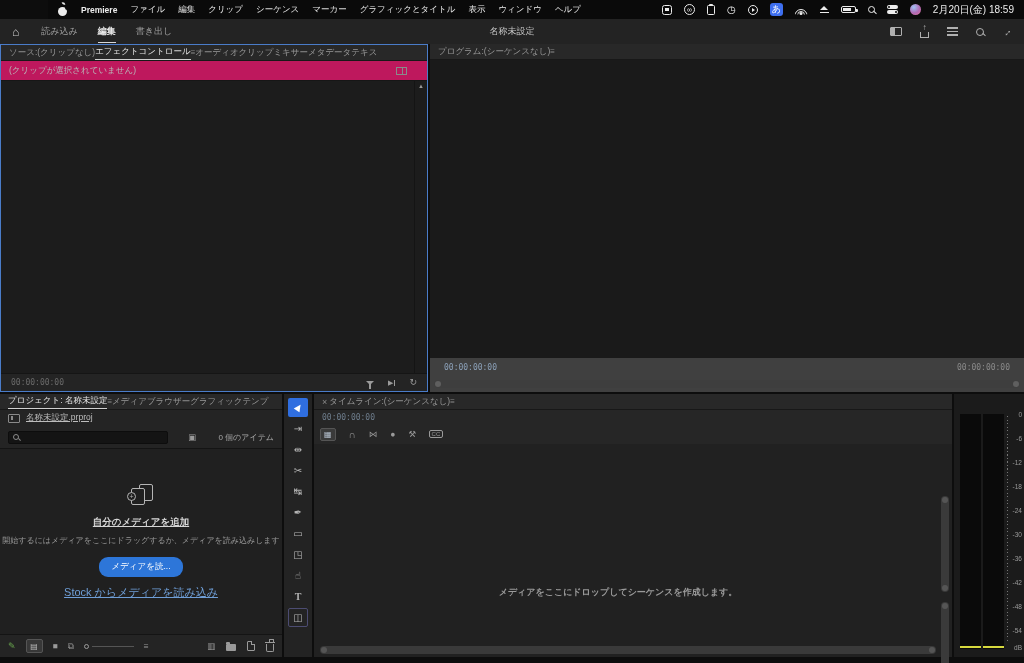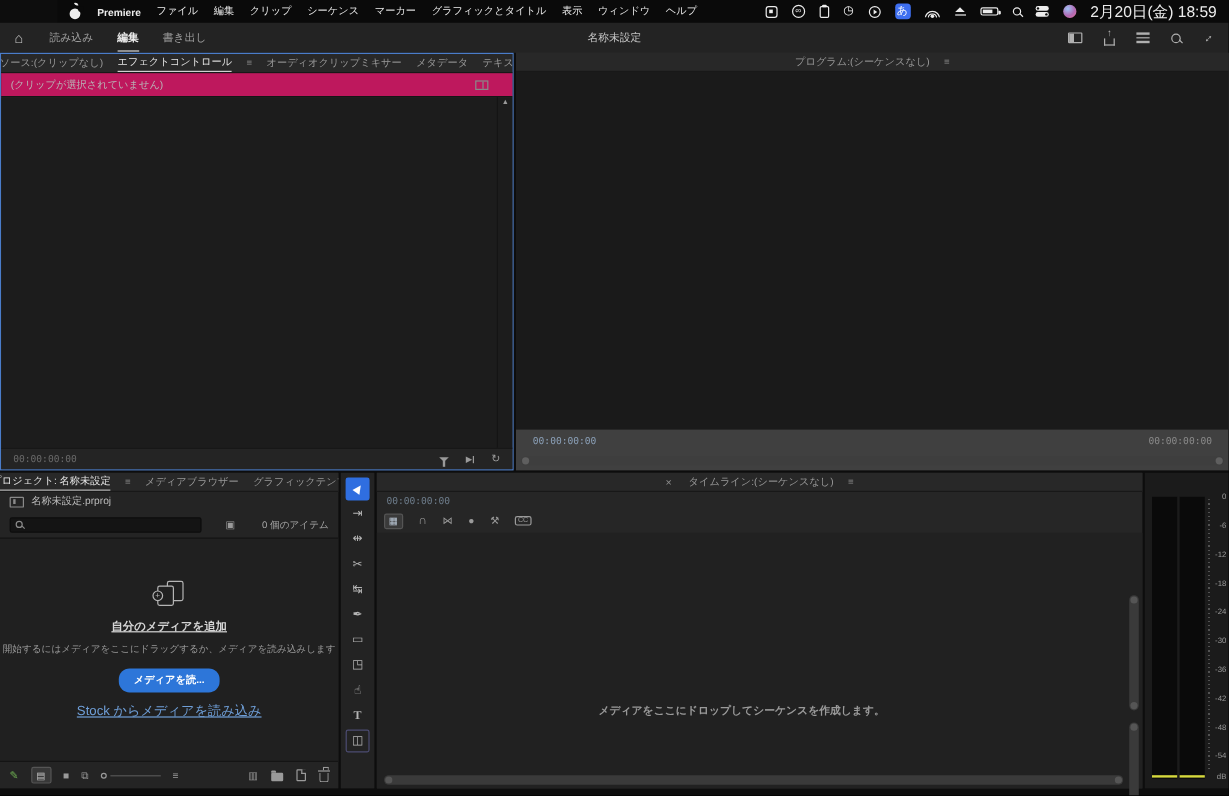--- a/index.html
+++ b/index.html
@@ -38,21 +38,21 @@
   .bat { width:15px; height:7px; border:1px solid #ececec; border-radius:2px; position:relative; display:inline-block; }
   .bat::before { content:""; position:absolute; left:1px; top:1px; bottom:1px; width:8px; background:#ececec; }
   .bat::after { content:""; position:absolute; right:-3px; top:1.5px; width:1.5px; height:3px; background:#ececec; border-radius:0 1px 1px 0; }
   .mag { width:7px; height:7px; border:1.2px solid #ececec; border-radius:50%; position:relative; display:inline-block; }
   .mag::after { content:""; position:absolute; width:4px; height:1.2px; background:#ececec; transform:rotate(45deg); right:-3px; bottom:-1px; }
   .ctrlc { display:inline-flex; flex-direction:column; gap:1.5px; }
   .ctrlc span { width:11px; height:3.5px; background:#ececec; border-radius:2px; position:relative; }
   .ctrlc span::after { content:""; position:absolute; top:0.7px; width:2px; height:2px; border-radius:50%; background:#0a0a0a; }
   .ctrlc span:first-child::after { left:1px; } .ctrlc span:last-child::after { right:1px; }
   .siri { width:11px; height:11px; border-radius:50%; background:radial-gradient(circle at 35% 30%, #9fc2f5, #b06ab3 55%, #e8739e); }
-  .clock { font-size:13px; color:#ececec; }
+  .clock { font-size:10px; color:#ececec; }
 
   
   .appheader { position:absolute; top:19px; left:0; right:0; height:25px; background:#232323; display:flex; align-items:center; padding:0 12px; }
   .home { font-size:12px; color:#c9c9c9; margin-right:22px; }
   .htabs { display:flex; gap:20px; font-size:9px; color:#a0a0a0; }
   .htabs .tab { padding:5px 0 4px; }
   .htabs .tab.active { color:#ececec; font-weight:bold; border-bottom:1.5px solid #d8d8d8; }
   .htitle { position:absolute; left:50%; transform:translateX(-50%); font-size:9px; color:#c6c6c6; }
   .hicons { margin-left:auto; display:flex; align-items:center; gap:18px; }
   .ws { width:12px; height:9px; border:1px solid #b0b0b0; border-radius:1px; position:relative; }
@@ -60,21 +60,21 @@
   .share { width:9px; height:6px; border:1px solid #b0b0b0; border-top:none; position:relative; margin-top:6px; }
   .share::after { content:"↑"; position:absolute; left:50%; transform:translateX(-50%); top:-9px; font-size:8px; color:#b0b0b0; }
   .wsm { display:flex; flex-direction:column; gap:2px; }
   .wsm span { width:11px; height:1.5px; background:#b0b0b0; }
   .mag2 { width:8px; height:8px; border:1.2px solid #b0b0b0; border-radius:50%; position:relative; }
   .mag2::after { content:""; position:absolute; width:4px; height:1.2px; background:#b0b0b0; transform:rotate(45deg); right:-3px; bottom:-1px; }
   .fullscr { display:inline-block; font-size:10px; color:#b0b0b0; transform:rotate(-45deg); line-height:1; }
 
   
   .panel { position:absolute; background:#242424; }
-  .tabbar { height:16px; display:flex; align-items:center; gap:12px; padding:0 8px; font-size:8.5px; color:#999; background:#282828; border-bottom:1px solid #181818; white-space:nowrap; overflow:hidden;justify-content:center; }
+  .tabbar { height:16px; display:flex; align-items:center; padding:0 8px; font-size:8.5px; color:#999; background:#282828; border-bottom:1px solid #181818; white-space:nowrap; overflow:hidden; }
   .tabbar .ptab.active { color:#e6e6e6; border-bottom:1px solid #d0d0d0; padding-bottom:1px; }
   .tabbar .pmenu { color:#8a8a8a; font-size:8px; }
   .tc { font-family:"DejaVu Sans Mono","Liberation Mono",monospace; font-size:8px; }
 
   
   .ec { left:0; top:44px; width:428px; height:348px; border:1px solid #4a7cc9; background:#262626; display:flex; flex-direction:column; }
   .ec-head { height:20px; background:#be185d; border-bottom:1px solid #161616; display:flex; align-items:center; padding:0 8px; font-size:8.5px; color:#b8b8b8; }
   .psplit { width:11px; height:8px; border:1px solid #8a8a8a; position:relative; margin-left:auto; margin-right:12px; }
   .psplit::before { content:""; position:absolute; right:3px; top:0; bottom:0; width:1px; background:#8a8a8a; }
   .ec-body { flex:1; position:relative; background:#1c1c1c; }
@@ -96,38 +96,38 @@
   .prog-tc { height:18px; display:flex; align-items:center; justify-content:space-between; padding:0 14px; }
   .prog-tc .cur { color:#8ba0b8; }
   .prog-tc .tot { color:#8a8a8a; }
   .zoombar { height:16px; position:relative; }
   .zb { position:absolute; left:4px; right:4px; top:4px; height:8px; background:#3e3e3e; border-radius:4px; }
   .zb::before,.zb::after { content:""; position:absolute; top:1px; width:6px; height:6px; border-radius:50%; background:#5f5f5f; }
   .zb::before { left:1px; } .zb::after { right:1px; }
 
   
   .proj { left:0; top:394px; width:282px; height:263px; background:#242424; display:flex; flex-direction:column; }
-  .proj-file { height:16px; display:flex; align-items:center; gap:6px; padding:0 8px; font-size:8.5px; color:#bdbdbd; }
+  .proj-file { height:16px; display:flex; align-items:center; gap:6px; padding:0 8px; font-size:8.5px; color:#bdbdbd;text-decoration:underline; }
   .pficon { width:12px; height:9px; border:1px solid #8a8a8a; border-radius:1px; position:relative; }
   .pficon::before { content:""; position:absolute; left:2px; top:1.5px; width:1.5px; height:4px; background:#8a8a8a; }
   .proj-search { height:22px; display:flex; align-items:center; gap:8px; padding:0 8px; }
   .searchbox { width:160px; height:13px; background:#141414; border:1px solid #0d0d0d; border-radius:2px; display:flex; align-items:center; gap:4px; padding:0 4px; }
   .mag3 { width:6px; height:6px; border:1px solid #8a8a8a; border-radius:50%; position:relative; flex:none; }
   .mag3::after { content:""; position:absolute; width:3px; height:1px; background:#8a8a8a; transform:rotate(45deg); right:-2.5px; bottom:-0.5px; }
   .searchbox input { flex:1; background:transparent; border:none; outline:none; color:#ddd; font-size:8px; min-width:0; }
   .binicon { font-size:9px; color:#9a9a9a; margin-left:12px; }
   .itemcount { margin-left:auto; font-size:8px; color:#a8a8a8; }
   .proj-well { flex:1; background:#202020; border-top:1px solid #141414; border-bottom:1px solid #141414; display:flex; flex-direction:column; align-items:center; justify-content:center; text-align:center; padding:0 4px; }
   .mediaicon { position:relative; width:30px; height:24px; margin-bottom:8px; }
   .mediaicon .d1,.mediaicon .d2 { position:absolute; width:14px; height:17px; border:1.4px solid #b5b5b5; border-radius:2px; background:#202020; }
   .mediaicon .d1 { right:3px; top:0; } .mediaicon .d2 { left:5px; top:4px; }
   .mediaicon .plus { position:absolute; left:1px; top:8px; width:9px; height:9px; border:1.2px solid #b5b5b5; border-radius:50%; background:#202020; color:#b5b5b5; font-size:7px; line-height:7px; text-align:center; }
   .emp-title { font-size:9.5px; font-weight:bold; color:#d6d6d6; margin-bottom:6px;text-decoration:underline; }
   .emp-desc { font-size:8px; color:#999; white-space:nowrap; margin-bottom:11px; }
-  .emp-btn { background:#2d76d9; color:#fff; font-size:8.5px; font-weight:bold; border:none; border-radius:9px; padding:4px 12px; margin-bottom:8px; }
+  .emp-btn { background:#2d76d9; color:#fff; font-size:8.5px; font-weight:normal; border:none; border-radius:9px; padding:4px 12px; margin-bottom:8px; }
   .emp-link { font-size:11px; color:#6f9fd8; text-decoration:underline; }
   .proj-foot { height:22px; display:flex; align-items:center; padding:0 8px; gap:10px; }
   .proj-foot .grp-r { margin-left:auto; display:flex; align-items:center; gap:11px; }
   .pencil { color:#6aa84f; font-size:9px; }
   .viewbtn { width:17px; height:14px; border:1px solid #555; background:#383838; border-radius:2px; display:flex; align-items:center; justify-content:center; font-size:8px; color:#c0c0c0; }
   .gicon { font-size:8.5px; color:#9a9a9a; line-height:1; }
   .zslider { display:flex; align-items:center; gap:3px; }
   .zdot { width:5px; height:5px; border:1px solid #9a9a9a; border-radius:50%; }
   .zline { width:42px; height:1px; background:#555; }
   .folder { width:10px; height:7px; background:#9a9a9a; border-radius:1px; position:relative; margin-top:2px; }

